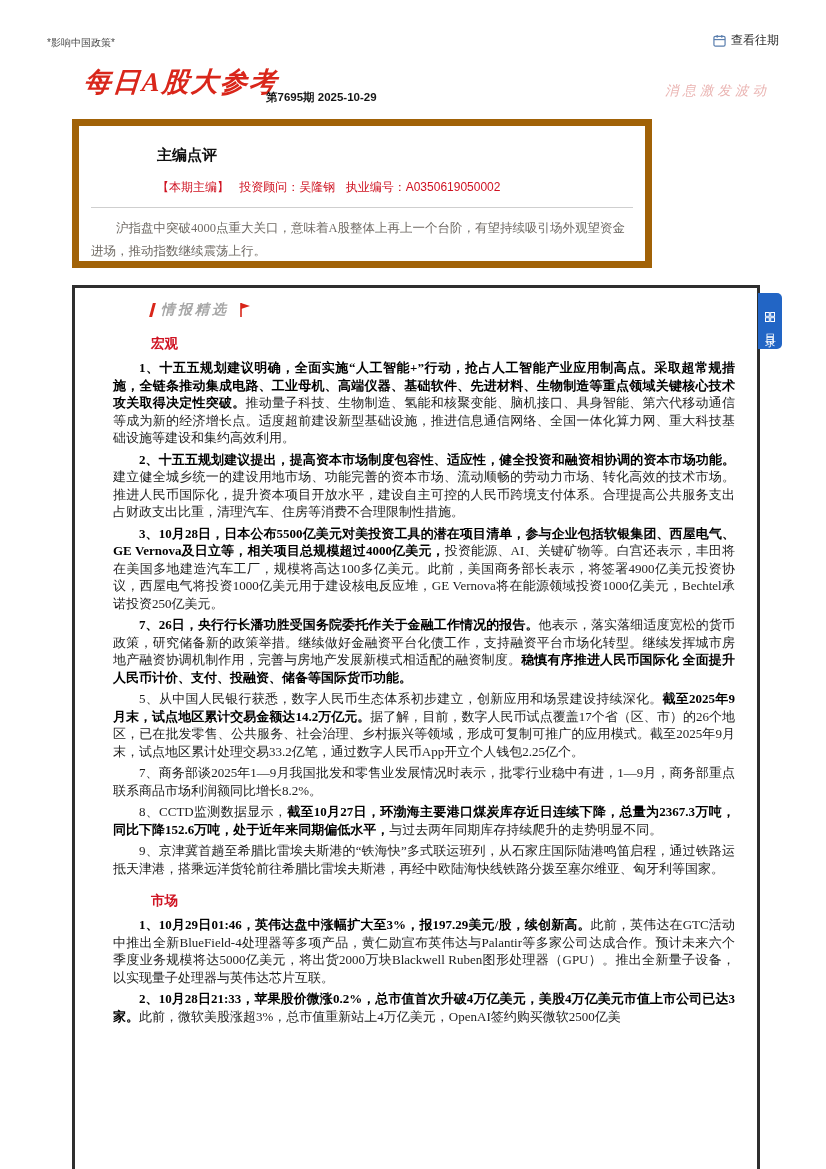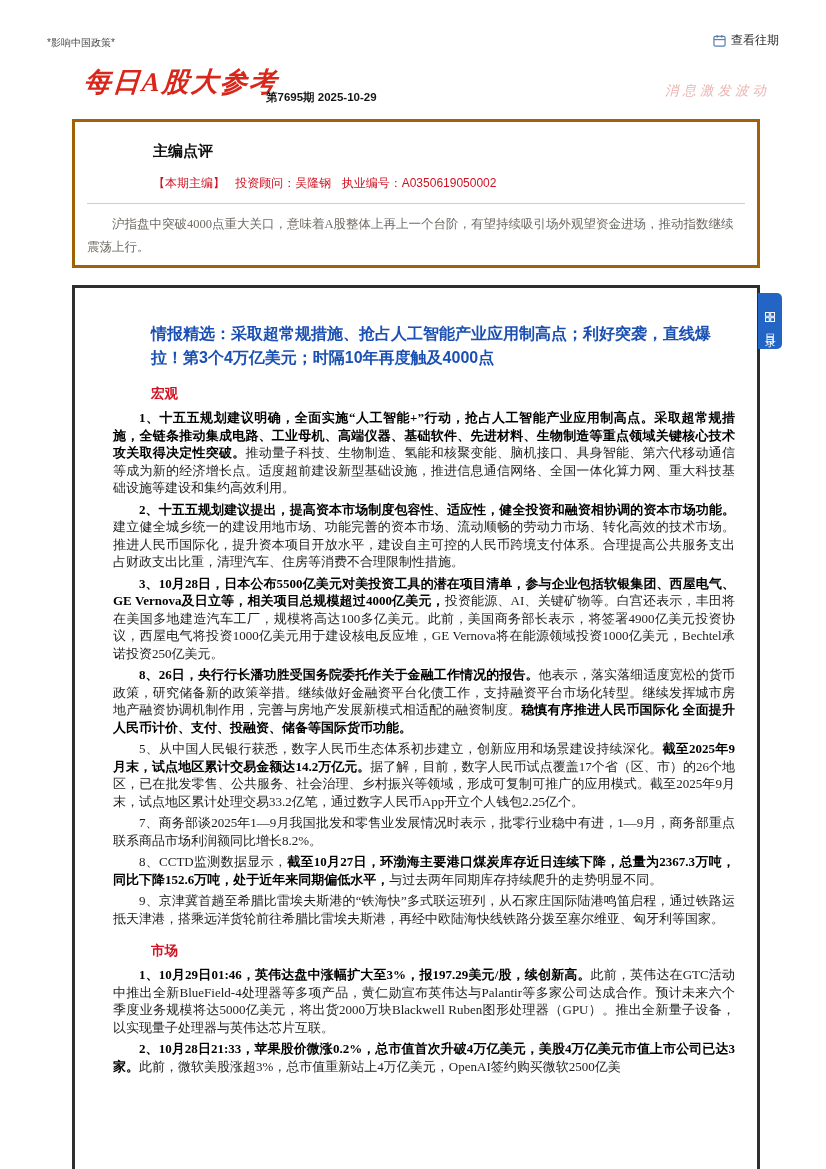--- a/index.html
+++ b/index.html
@@ -12,22 +12,22 @@
                font-size:12px; color:#2b2b2b; cursor:pointer; }
   .vp-icon { display:inline-flex; }
 
   .logo { position:absolute; left:84px; top:64px; font-family:"Liberation Serif","DejaVu Serif",serif;
           font-style:italic; font-weight:bold; font-size:27px; color:#d9261a; letter-spacing:2px;
           transform:skewX(-4deg); }
   .issue { position:absolute; left:266px; top:90px; font-size:11.5px; font-weight:bold; color:#151515; }
   .tagline { position:absolute; right:56px; top:82px; font-family:Liberation Serif, serif;
              font-style:italic; font-size:13.5px; letter-spacing:4px; color:#eab4b2; }
 
-  .editor-box { position:absolute; left:72px; top:119px; width:688px; height:149px;
-                border:3px solid #a16207; background:#fff; }
+  .editor-box { position:absolute; left:72px; top:119px; width:580px; height:149px;
+                border:7px solid #a16207; background:#fff; }
   .editor-title { margin:20px 0 0 78px; font-size:15px; font-weight:bold; color:#0f0f0f; }
   .byline { margin:14px 0 0 78px; font-size:12px; color:#cf1322; }
   .byline span { margin-right:7px; }
   .editor-hr { border:0; border-top:1px solid #cfcfcf; margin:11px 12px 0 12px; }
   .comment { margin:9px 14px 0 12px; font-family:"Liberation Serif","DejaVu Serif",serif;
              font-size:12.5px; line-height:1.8; color:#6f6a64; text-indent:2em; }
 
   .content-box { position:absolute; left:72px; top:285px; width:688px; height:905px;
                  border:3px solid #2e2e2e; background:#fff; padding:12px 22px 0 38px; overflow:hidden; }
   .banner { display:flex; align-items:center; gap:7px; margin-left:38px; height:20px; }
@@ -75,28 +75,37 @@
     <div class="byline">
       <span>【本期主编】</span>
       <span>投资顾问：吴隆钢</span>
       <span>执业编号：A0350619050002</span>
     </div>
     <hr class="editor-hr">
     <p class="comment">沪指盘中突破4000点重大关口，意味着A股整体上再上一个台阶，有望持续吸引场外观望资金进场，推动指数继续震荡上行。</p>
   </div>
 
   <div class="content-box">
-    <h1 class="headline">情报精选：采取超常规措施、抢占人工智能产业应用制高点；利好突袭，直线爆拉！第3个4万亿美元；时隔10年再度触及4000点</h1>
+    <div class="banner">
+      <span class="banner-bar"></span>
+      <span class="banner-text">情报精选</span>
+      <span class="banner-flag">
+        <svg width="14" height="16" viewBox="0 0 14 16">
+          <path d="M3 1 L12 4 L3 7 Z" fill="#d9261a"></path>
+          <line x1="3" y1="1" x2="3" y2="15" stroke="#d9261a" stroke-width="1.6"></line>
+        </svg>
+      </span>
+    </div>
     <div>
         <section>
           <div class="section-label">宏观</div>
           <p class="news-item"><b>1、十五五规划建议明确，全面实施“人工智能+”行动，抢占人工智能产业应用制高点。采取超常规措施，全链条推动集成电路、工业母机、高端仪器、基础软件、先进材料、生物制造等重点领域关键核心技术攻关取得决定性突破。</b><span>推动量子科技、生物制造、氢能和核聚变能、脑机接口、具身智能、第六代移动通信等成为新的经济增长点。适度超前建设新型基础设施，推进信息通信网络、全国一体化算力网、重大科技基础设施等建设和集约高效利用。</span></p>
           <p class="news-item"><b>2、十五五规划建议提出，提高资本市场制度包容性、适应性，健全投资和融资相协调的资本市场功能。</b><span>建立健全城乡统一的建设用地市场、功能完善的资本市场、流动顺畅的劳动力市场、转化高效的技术市场。推进人民币国际化，提升资本项目开放水平，建设自主可控的人民币跨境支付体系。合理提高公共服务支出占财政支出比重，清理汽车、住房等消费不合理限制性措施。</span></p>
           <p class="news-item"><b>3、10月28日，日本公布5500亿美元对美投资工具的潜在项目清单，参与企业包括软银集团、西屋电气、GE Vernova及日立等，相关项目总规模超过4000亿美元，</b><span>投资能源、AI、关键矿物等。白宫还表示，丰田将在美国多地建造汽车工厂，规模将高达100多亿美元。此前，美国商务部长表示，将签署4900亿美元投资协议，西屋电气将投资1000亿美元用于建设核电反应堆，GE Vernova将在能源领域投资1000亿美元，Bechtel承诺投资250亿美元。</span></p>
-          <p class="news-item"><b>8、26日，央行行长潘功胜受国务院委托作关于金融工作情况的报告。</b><span>他表示，落实落细适度宽松的货币政策，研究储备新的政策举措。继续做好金融资平台化债工作，支持融资平台市场化转型。继续发挥城市房地产融资协调机制作用，完善与房地产发展新模式相适配的融资制度。</span><b>稳慎有序推进人民币国际化 全面提升人民币计价、支付、投融资、储备等国际货币功能。</b></p>
+          <p class="news-item"><b>7、26日，央行行长潘功胜受国务院委托作关于金融工作情况的报告。</b><span>他表示，落实落细适度宽松的货币政策，研究储备新的政策举措。继续做好金融资平台化债工作，支持融资平台市场化转型。继续发挥城市房地产融资协调机制作用，完善与房地产发展新模式相适配的融资制度。</span><b>稳慎有序推进人民币国际化 全面提升人民币计价、支付、投融资、储备等国际货币功能。</b></p>
           <p class="news-item"><span>5、从中国人民银行获悉，数字人民币生态体系初步建立，创新应用和场景建设持续深化。</span><b>截至2025年9月末，试点地区累计交易金额达14.2万亿元。</b><span>据了解，目前，数字人民币试点覆盖17个省（区、市）的26个地区，已在批发零售、公共服务、社会治理、乡村振兴等领域，形成可复制可推广的应用模式。截至2025年9月末，试点地区累计处理交易33.2亿笔，通过数字人民币App开立个人钱包2.25亿个。</span></p>
           <p class="news-item"><span>7、商务部谈2025年1—9月我国批发和零售业发展情况时表示，批零行业稳中有进，1—9月，商务部重点联系商品市场利润额同比增长8.2%。</span></p>
           <p class="news-item"><span>8、CCTD监测数据显示，</span><b>截至10月27日，环渤海主要港口煤炭库存近日连续下降，总量为2367.3万吨，同比下降152.6万吨，处于近年来同期偏低水平，</b><span>与过去两年同期库存持续爬升的走势明显不同。</span></p>
           <p class="news-item"><span>9、京津冀首趟至希腊比雷埃夫斯港的“铁海快”多式联运班列，从石家庄国际陆港鸣笛启程，通过铁路运抵天津港，搭乘远洋货轮前往希腊比雷埃夫斯港，再经中欧陆海快线铁路分拨至塞尔维亚、匈牙利等国家。</span></p>
         </section>
         <section>
           <div class="section-label">市场</div>
           <p class="news-item"><b>1、10月29日01:46，英伟达盘中涨幅扩大至3%，报197.29美元/股，续创新高。</b><span>此前，英伟达在GTC活动中推出全新BlueField-4处理器等多项产品，黄仁勋宣布英伟达与Palantir等多家公司达成合作。预计未来六个季度业务规模将达5000亿美元，将出货2000万块Blackwell Ruben图形处理器（GPU）。推出全新量子设备，以实现量子处理器与英伟达芯片互联。</span></p>
           <p class="news-item"><b>2、10月28日21:33，苹果股价微涨0.2%，总市值首次升破4万亿美元，美股4万亿美元市值上市公司已达3家。</b><span>此前，微软美股涨超3%，总市值重新站上4万亿美元，OpenAI签约购买微软2500亿美</span></p>
         </section>

